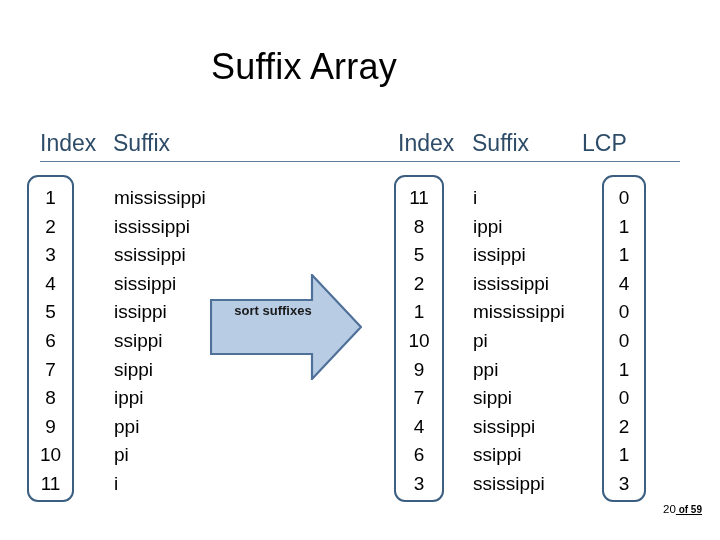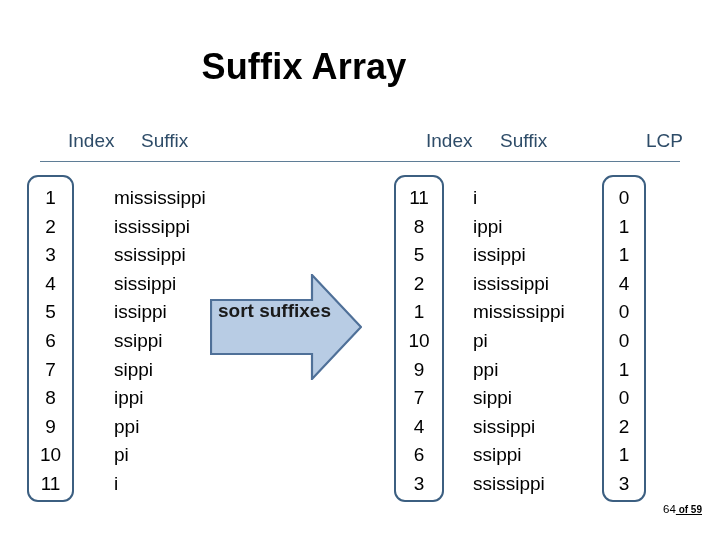--- a/index.html
+++ b/index.html
@@ -22,40 +22,39 @@
   }
 
   
   #slide-title {
     position: absolute;
     left: 0;
     top: 46px;
     width: 608px;
     text-align: center;
     font-size: 36px;
-    font-weight: 700;
+    font-weight: 400;
     color: #000000;
     letter-spacing: 0.2px;
     white-space: nowrap;
   }
 
   
   .col-header {
     position: absolute;
-    font-size: 19px;
+    font-size: 23px;
     font-weight: 400;
     color: #2e4c68;
     white-space: nowrap;
-    margin-left: 28px;
   }
   #header-left-index  { left: 40px;  top: 130px; }
   #header-left-suffix { left: 113px; top: 130px; }
   #header-right-index { left: 398px; top: 130px; }
   #header-right-suffix{ left: 472px; top: 130px; }
-  #header-lcp         { left: 618px; top: 130px; }
+  #header-lcp         { left: 582px; top: 130px; }
 
   #header-rule {
     position: absolute;
     left: 40px;
     top: 161px;
     width: 640px;
     height: 1px;
     background: #5f7d96;
   }
 
@@ -101,21 +100,21 @@
     display: block;
     width: 152px;
     height: 106px;
   }
   #sort-arrow-label {
     position: absolute;
     left: 218px;
     top: 302px;
     width: 110px;
     text-align: center;
-    font-size: 19px;
+    font-size: 13px;
     font-weight: bold;
     color: #1a1a1a;
     line-height: 18px;
     white-space: nowrap;
   }
   #sort-arrow-label .ln { display: block; }
 
   
   #page-number {
     position: absolute;
@@ -218,16 +217,16 @@
   <div id="sort-arrow">
     <svg viewBox="0 0 152 106" xmlns="http://www.w3.org/2000/svg" aria-hidden="true">
       <polygon points="1,26 102,26 102,1 151,53 102,105 102,80 1,80" fill="#B8CCE4" stroke="#4F7098" stroke-width="2.2" stroke-linejoin="miter"></polygon>
     </svg>
   </div>
   <div id="sort-arrow-label">
     <span class="ln">sort  suffixes</span>
   </div>
 
   <div id="page-number">
-    <span class="pn-current">64</span><span class="pn-total"> of 59</span>
+    <span class="pn-current">20</span><span class="pn-total"> of 59</span>
   </div>
 
 </div>
 
 </body></html>

